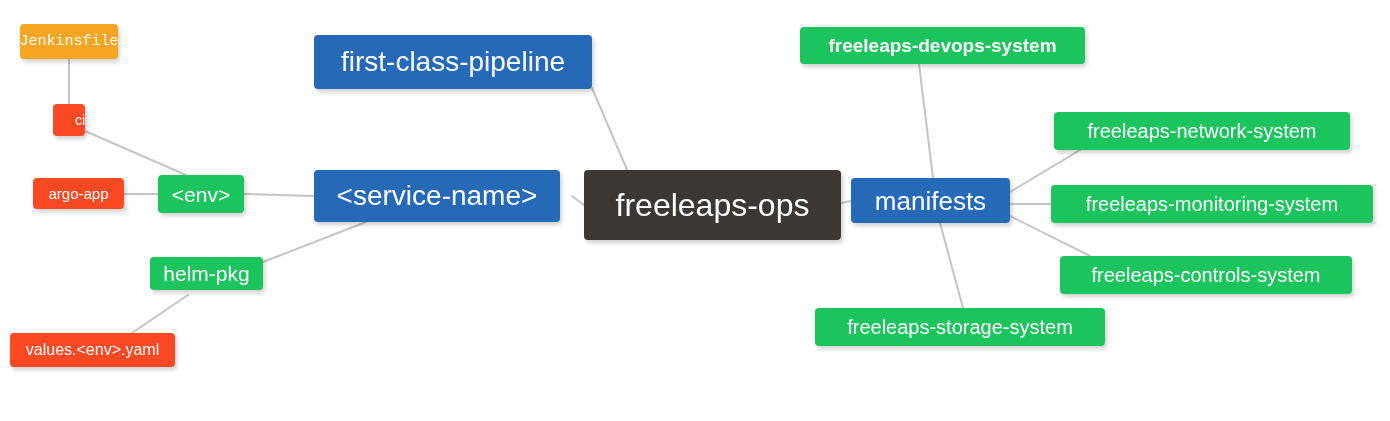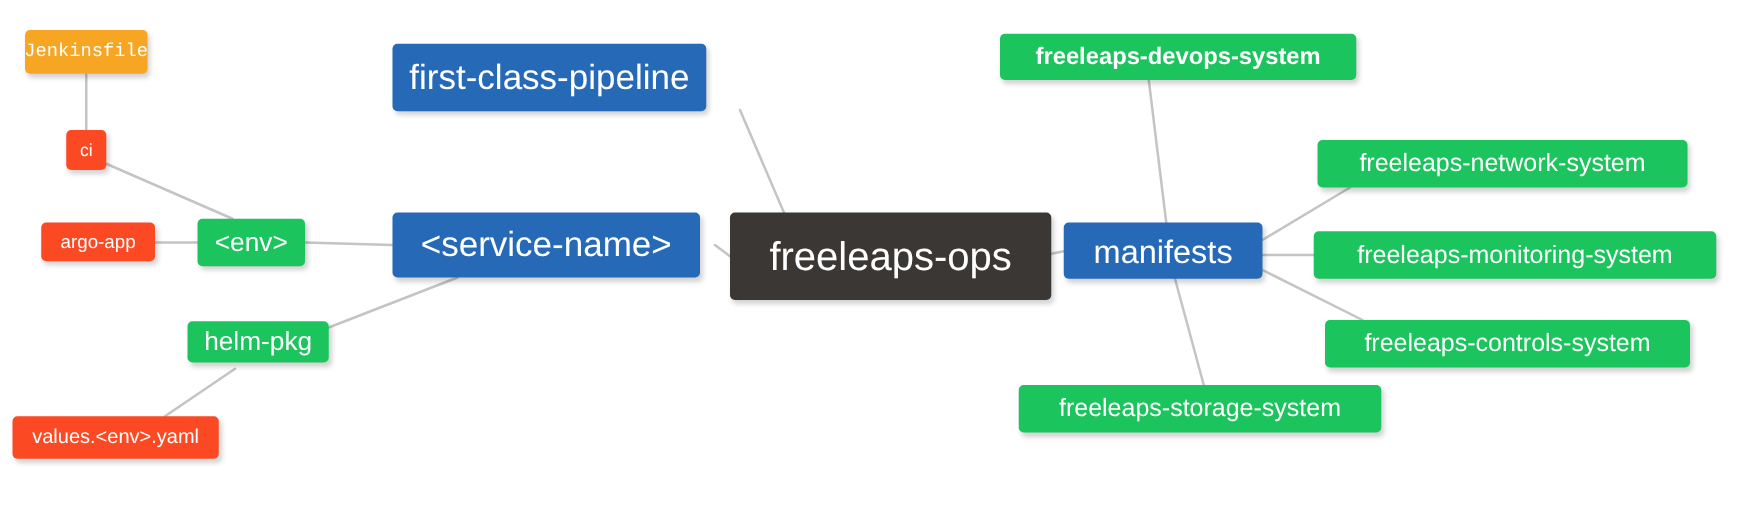--- a/index.html
+++ b/index.html
@@ -70,36 +70,36 @@
       <line x1="933" y1="178" x2="919" y2="64" stroke="#c4c4c4" stroke-width="2" stroke-linecap="round"></line>
       <line x1="1010" y1="192" x2="1080" y2="150" stroke="#c4c4c4" stroke-width="2" stroke-linecap="round"></line>
       <line x1="1010" y1="204" x2="1051" y2="204" stroke="#c4c4c4" stroke-width="2" stroke-linecap="round"></line>
       <line x1="1010" y1="216" x2="1090" y2="256" stroke="#c4c4c4" stroke-width="2" stroke-linecap="round"></line>
       <line x1="940" y1="223" x2="963" y2="308" stroke="#c4c4c4" stroke-width="2" stroke-linecap="round"></line>
     </svg>
   <div id="nodes">
       <div class="node c-orange" style="left: 20px; top: 24px; width: 98px; height: 35px; font-size: 15px;">
         <span>Jenkinsfile</span>
       </div>
-      <div class="node c-red" style="left: 53px; top: 104px; width: 32px; height: 32px; font-size: 14px;">
+      <div class="node c-red" style="left: 53px; top: 104px; width: 32px; height: 32px; font-size: 14px; justify-content: flex-end;">
         <span>ci</span>
       </div>
       <div class="node c-red" style="left: 33px; top: 178px; width: 91px; height: 31px; font-size: 15px;">
         <span>argo-app</span>
       </div>
       <div class="node c-green" style="left: 158px; top: 175px; width: 86px; height: 38px; font-size: 21px;">
         <span>&lt;env&gt;</span>
       </div>
       <div class="node c-green" style="left: 150px; top: 257px; width: 113px; height: 33px; font-size: 21px;">
         <span>helm-pkg</span>
       </div>
       <div class="node c-red" style="left: 10px; top: 333px; width: 165px; height: 34px; font-size: 16px;">
         <span>values.&lt;env&gt;.yaml</span>
       </div>
-      <div class="node c-blue" style="left: 314px; top: 35px; width: 251px; height: 54px; font-size: 28px;">
+      <div class="node c-blue" style="left: 314px; top: 35px; width: 278px; height: 54px; font-size: 28px;">
         <span>first-class-pipeline</span>
       </div>
       <div class="node c-blue" style="left: 314px; top: 170px; width: 246px; height: 52px; font-size: 28px;">
         <span>&lt;service-name&gt;</span>
       </div>
       <div class="node c-dark" style="left: 584px; top: 170px; width: 257px; height: 70px; font-size: 32px;">
         <span>freeleaps-ops</span>
       </div>
       <div class="node c-blue" style="left: 851px; top: 178px; width: 159px; height: 45px; font-size: 26px;">
         <span>manifests</span>

